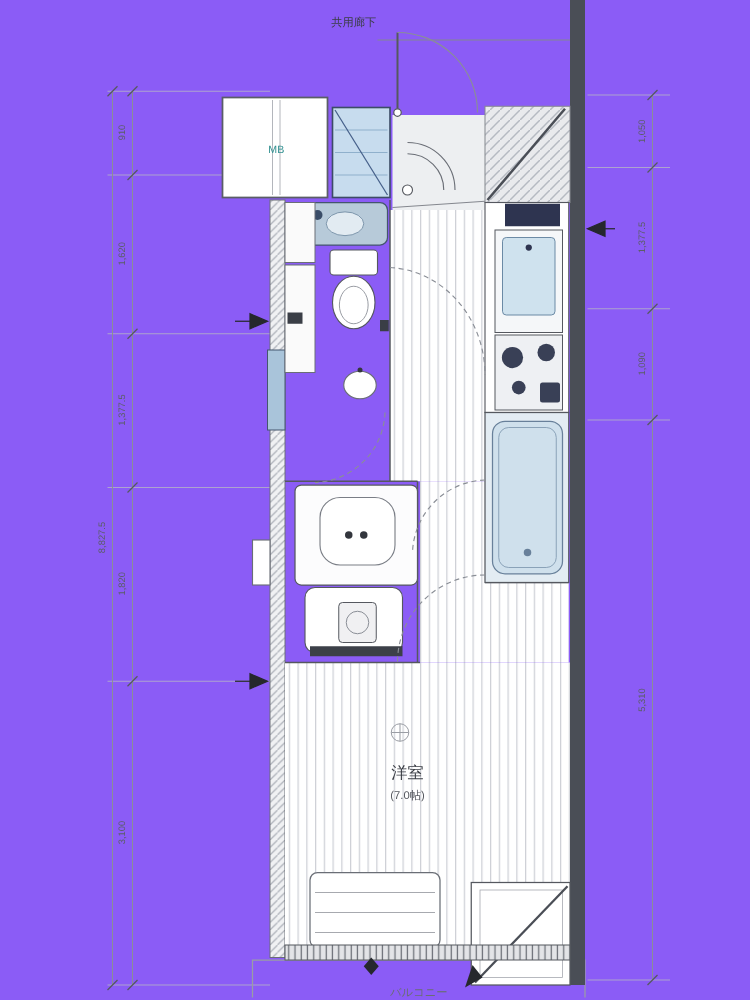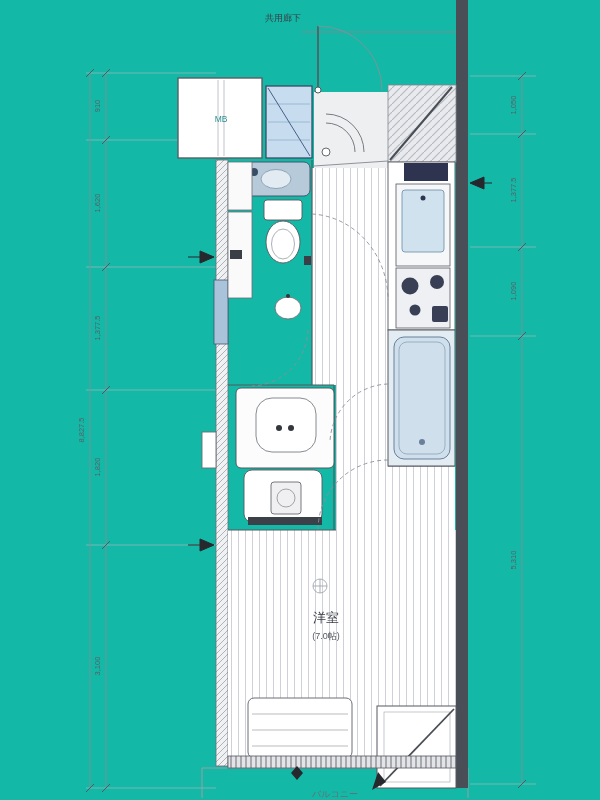--- a/index.html
+++ b/index.html
@@ -1,16 +1,16 @@
 <!DOCTYPE html>
 <html><head>
 <meta charset="utf-8">
 <style>
   html,body{margin:0;padding:0;background:#ffffff;}
-  .stage{position:relative;width:600px;height:800px;background:#14b8a6;overflow:hidden;
+  .stage{position:relative;width:600px;height:800px;background:#8b5cf6;overflow:hidden;
          font-family:"Liberation Sans","DejaVu Sans",sans-serif;}
   svg{position:absolute;left:0;top:0;}
   text{font-family:"Liberation Sans","DejaVu Sans",sans-serif;}
   .dimtxt{font-size:7.5px;fill:#5b5e66;}
   .lbl{fill:#3a3d44;}
 </style>
 </head>
 <body>
 
 <div class="stage">

